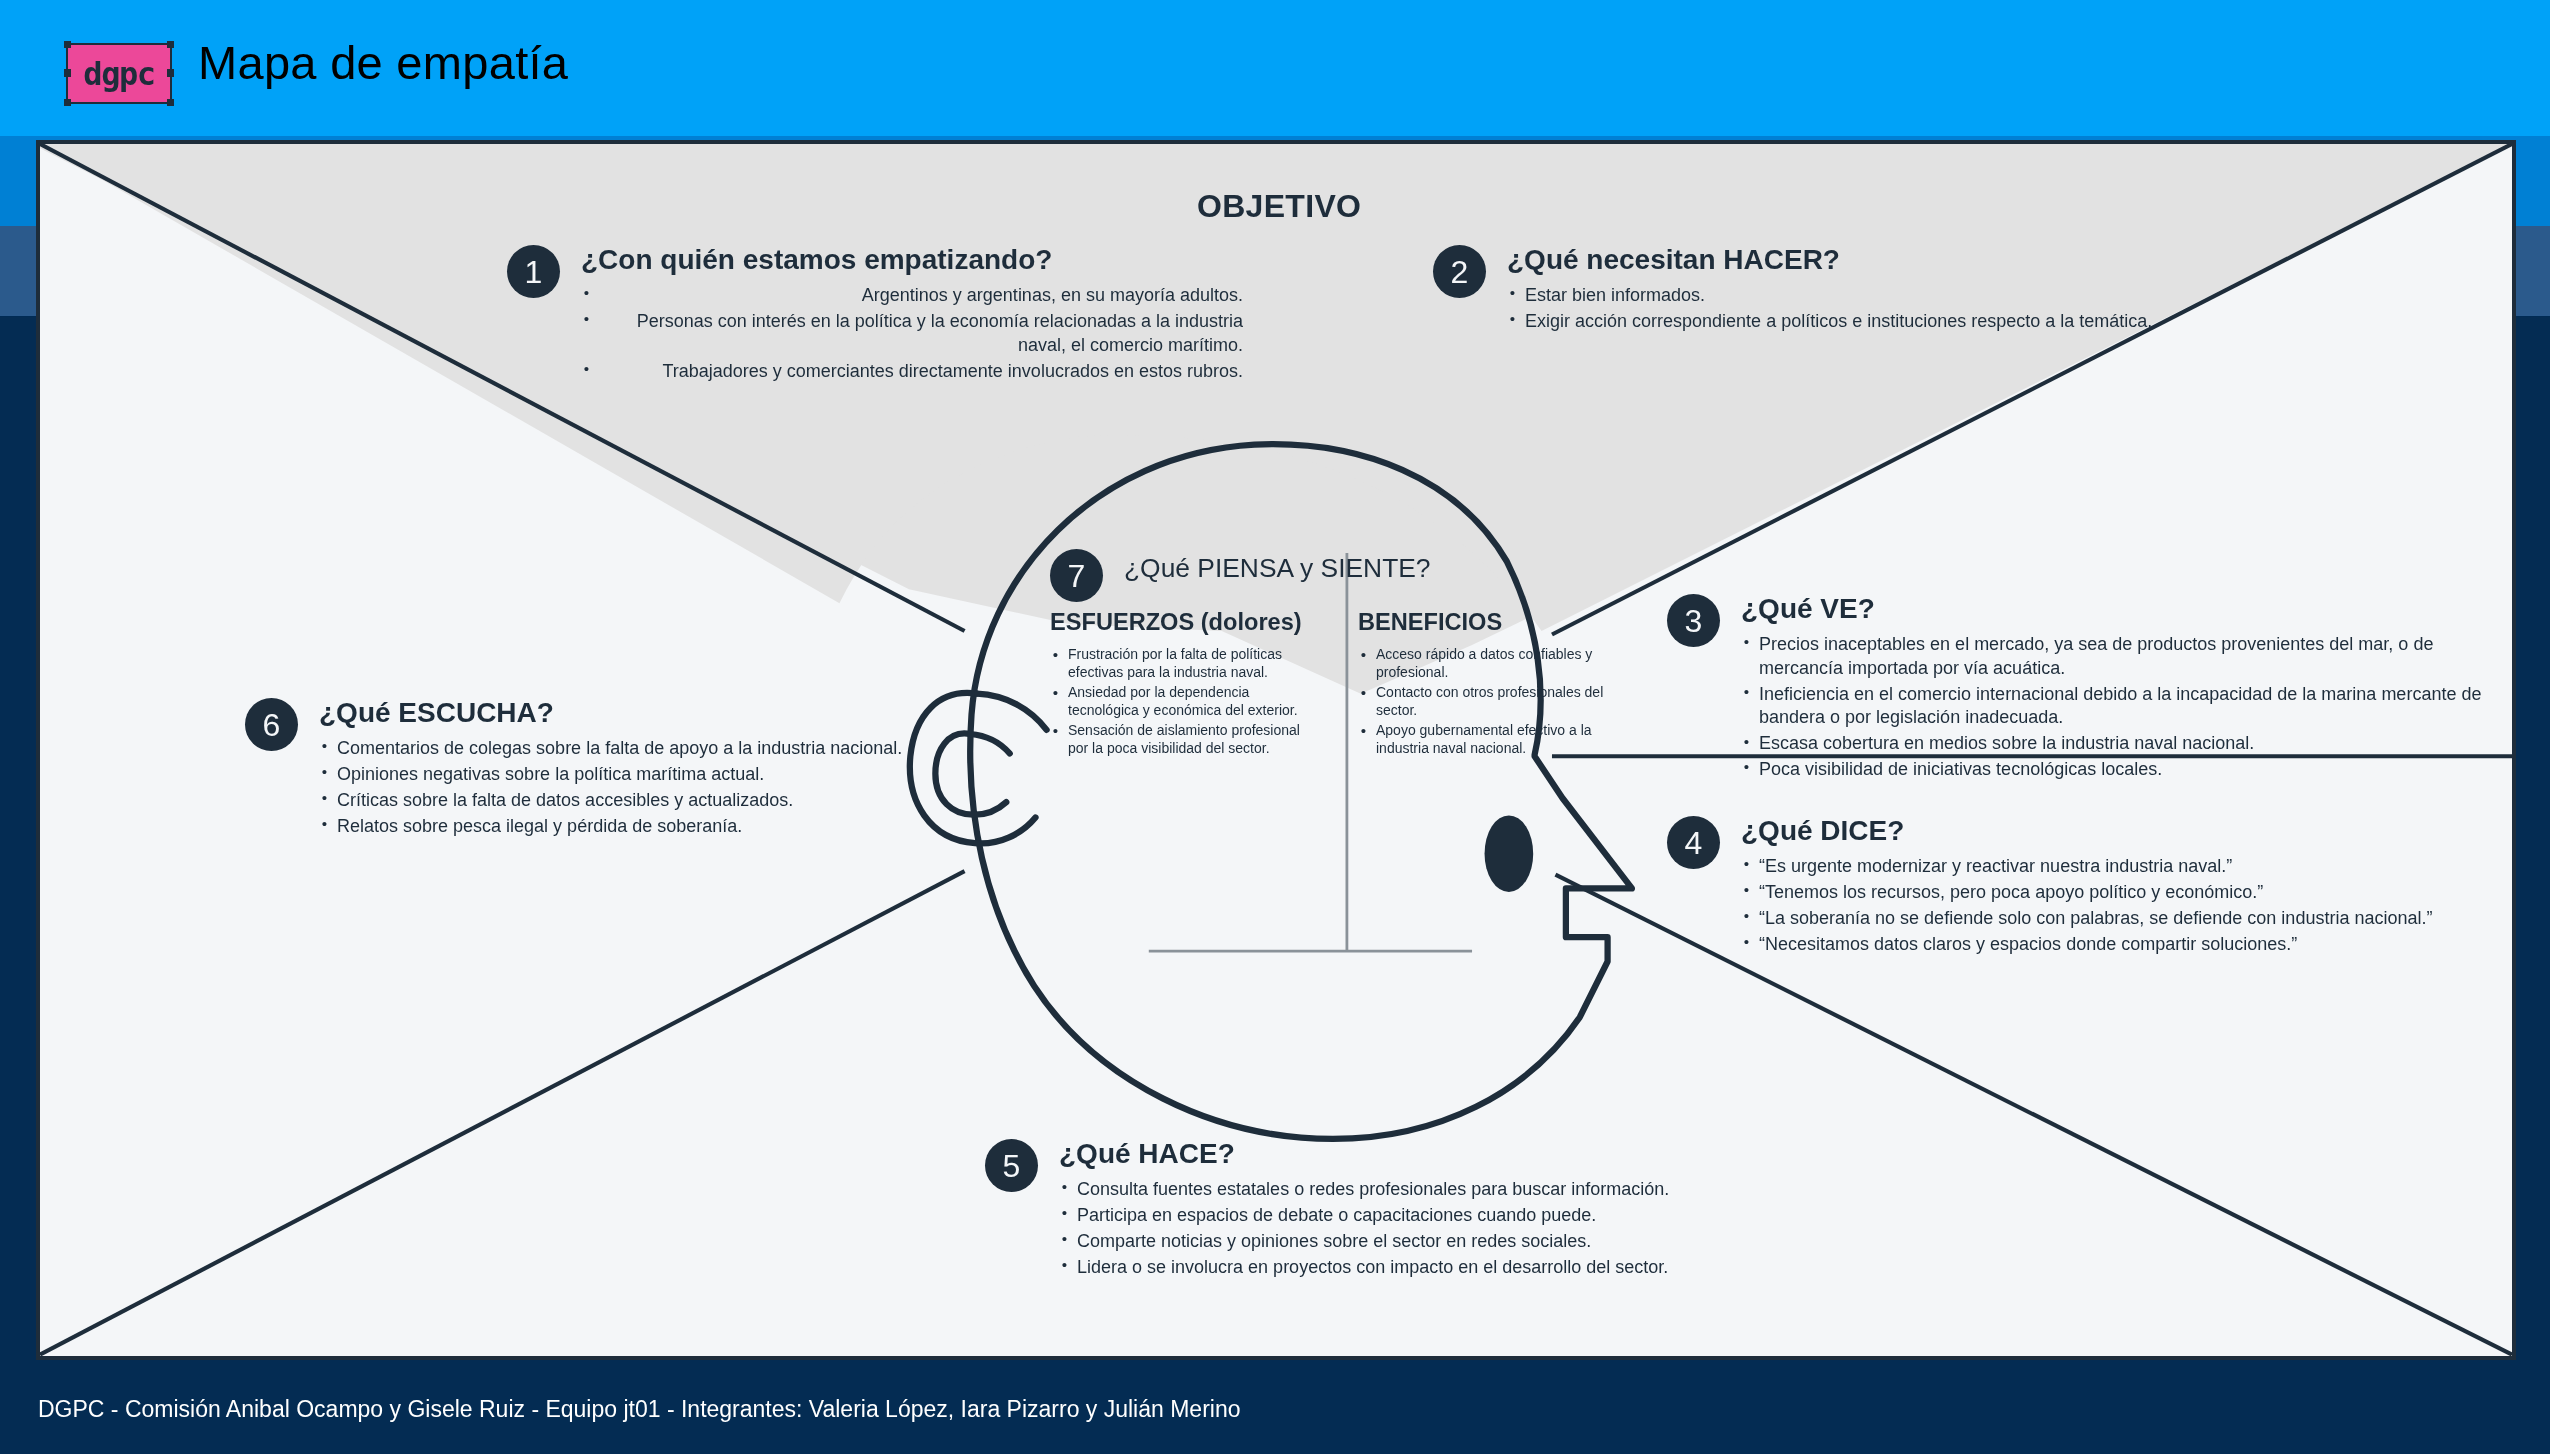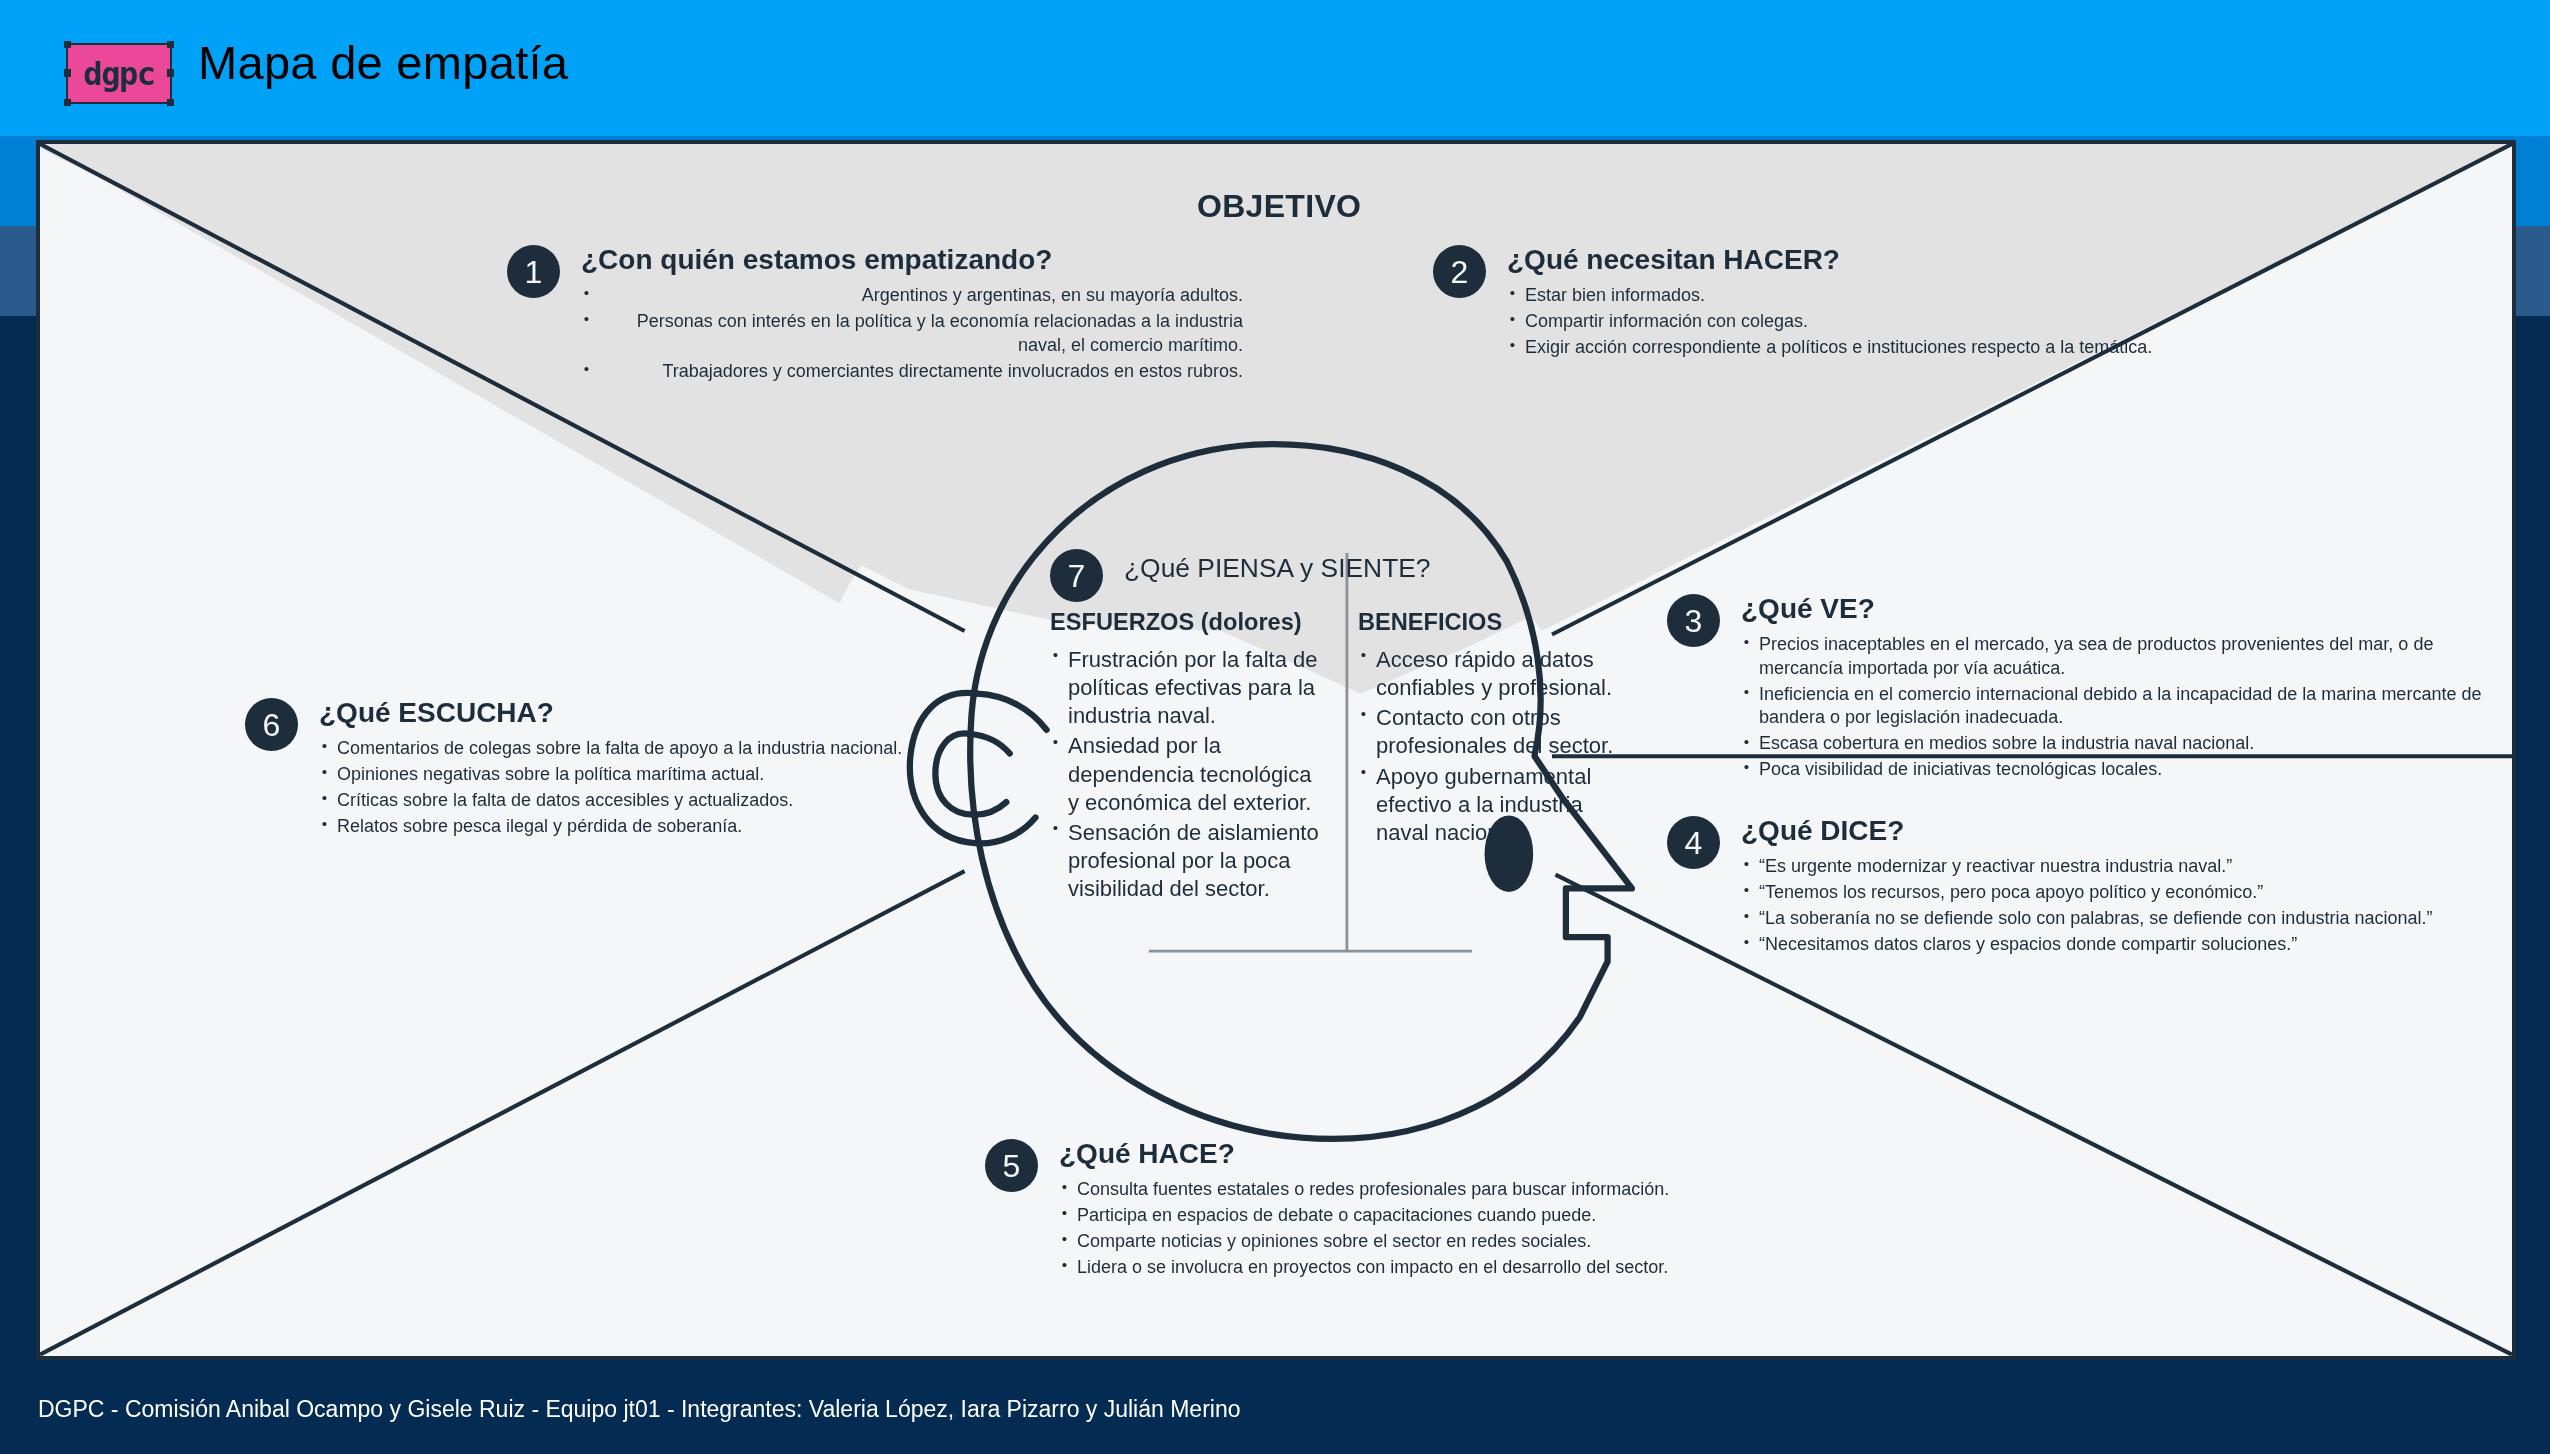--- a/index.html
+++ b/index.html
@@ -92,21 +92,21 @@
 
   
   #sec7{left:1050px;top:549px;width:577px;}
   #sec7 .head{font-weight:normal;font-size:26.4px;margin-left:74px;margin-top:5.6px;}
   .panes{display:flex;margin-top:29px;}
   .pane{width:50%;box-sizing:border-box;}
   .pane.left{padding-right:16.7px;}
   .pane.right{padding-left:19.5px;}
   .pane-title{font-size:23.6px;font-weight:bold;color:#1E2D3B;line-height:1;margin-bottom:11px;}
   .pane ul{margin:0;}
-  .pane li{font-size:22px;line-height:1.28;}
+  .pane li{font-size:14px;line-height:1.28;}
 
   
   .objetivo{
     position:absolute;left:1194px;top:185px;z-index:5;
     font-size:32px;font-weight:bold;color:#1E2D3B;letter-spacing:0.3px;
   }
 </style>
 </head>
 <body>
 
@@ -189,21 +189,20 @@
     <li>Personas con interés en la política y la economía relacionadas a la industria naval, el comercio marítimo.</li>
     <li>Trabajadores y comerciantes directamente involucrados en estos rubros.</li>
   </ul>
 </div>
 
 <div class="sec" id="sec2">
   <div class="badge">2</div>
   <div class="head">¿Qué necesitan HACER?</div>
   <ul>
     <li>Estar bien informados.</li>
-    <li>Compartir información con colegas.</li>
     <li>Exigir acción correspondiente a políticos e instituciones respecto a la temática.</li>
   </ul>
 </div>
 
 <div class="sec" id="sec3">
   <div class="badge">3</div>
   <div class="head">¿Qué VE?</div>
   <ul>
     <li>Precios inaceptables en el mercado, ya sea de productos provenientes del mar, o de mercancía importada por vía acuática.</li>
     <li>Ineficiencia en el comercio internacional debido a la incapacidad de la marina mercante de bandera o por legislación inadecuada.</li>

